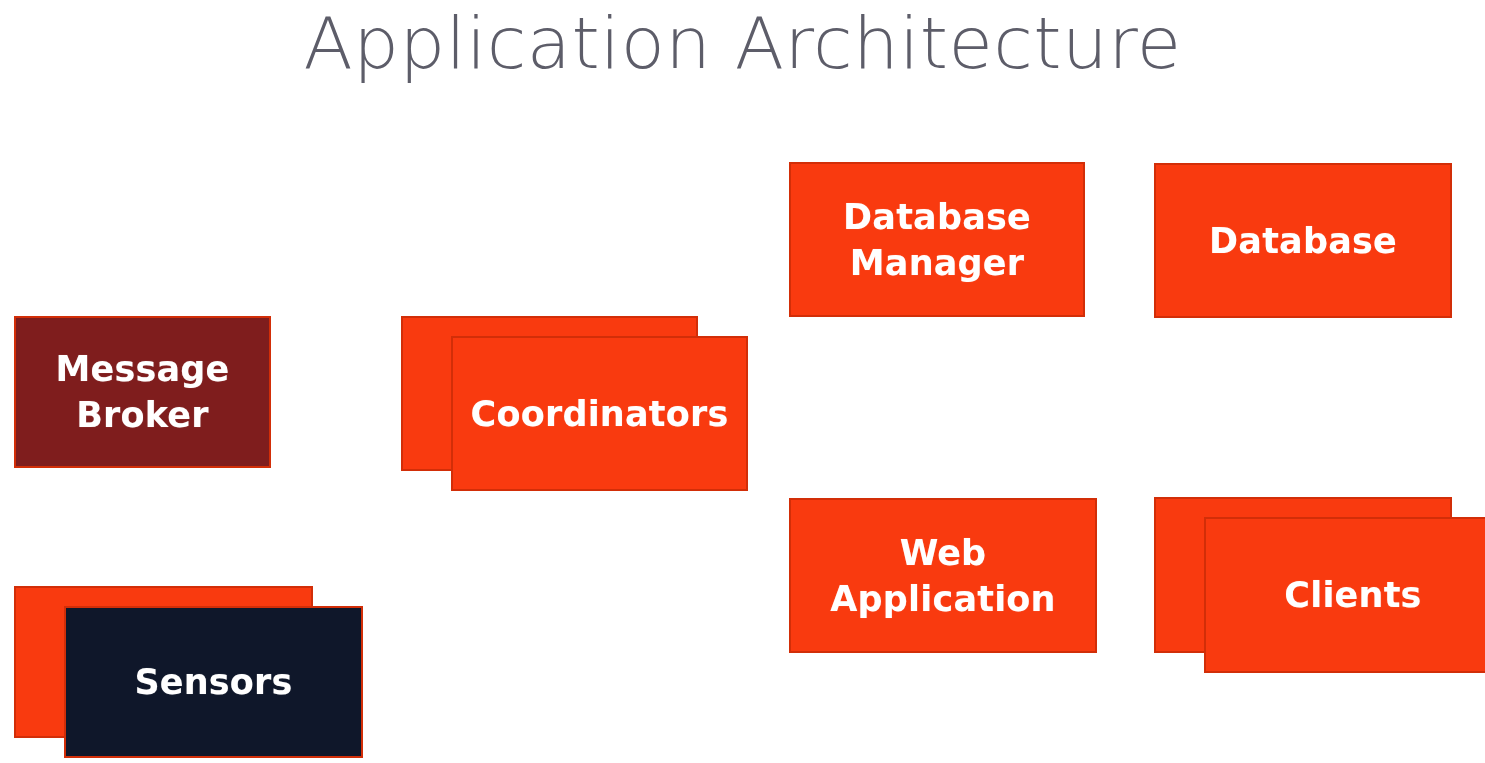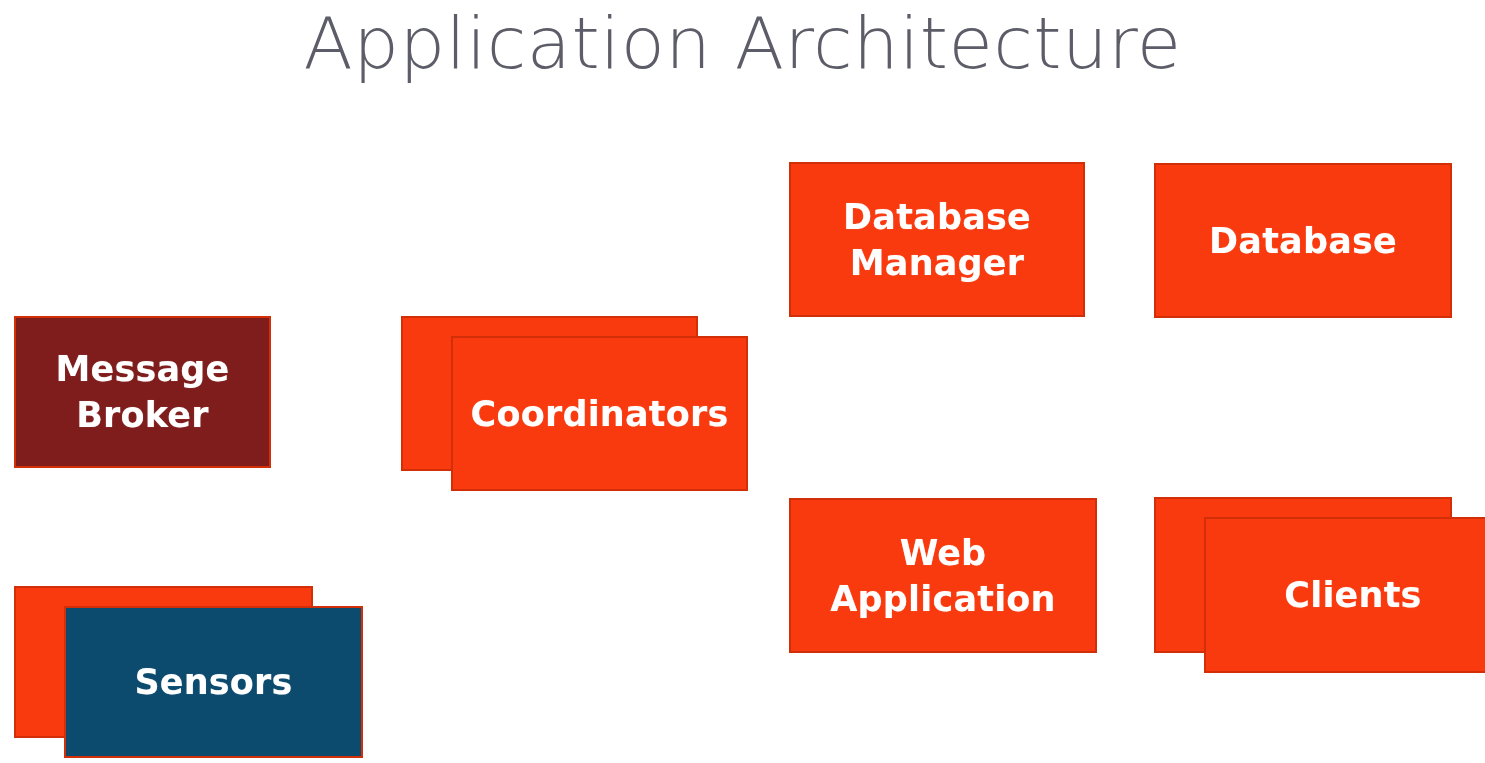--- a/index.html
+++ b/index.html
@@ -100,21 +100,21 @@
 Manager</div>
         </div>
       </div>
       <div class="node" style="left: 1154px; top: 163px; width: 298px; height: 155px;">
         <div class="card single" style="width: 298px; height: 155px; background: rgb(249, 58, 15); border-color: rgb(210, 46, 8);">
           <div class="node-label" style="color: rgb(255, 255, 255);">Database</div>
         </div>
       </div>
       <div class="node" style="left: 14px; top: 586px; width: 319px; height: 172px;">
         <div class="card back" style="width: 299px; height: 152px; background: rgb(249, 58, 15); border-color: rgb(210, 46, 8);"></div>
-        <div class="card front" style="width: 299px; height: 152px; background: #0c4a6e; border-color: rgb(210, 46, 8);">
+        <div class="card front" style="width: 299px; height: 152px; background: #0f172a; border-color: rgb(210, 46, 8);">
           <div class="node-label" style="color: rgb(255, 255, 255);">Sensors</div>
         </div>
       </div>
       <div class="node" style="left: 789px; top: 498px; width: 296px; height: 155px;">
         <div class="card single" style="width: 308px; height: 155px; background: rgb(249, 58, 15); border-color: rgb(210, 46, 8);">
           <div class="node-label" style="color: rgb(255, 255, 255);">Web
 Application</div>
         </div>
       </div>
       <div class="node" style="left: 1154px; top: 497px; width: 318px; height: 176px;">

